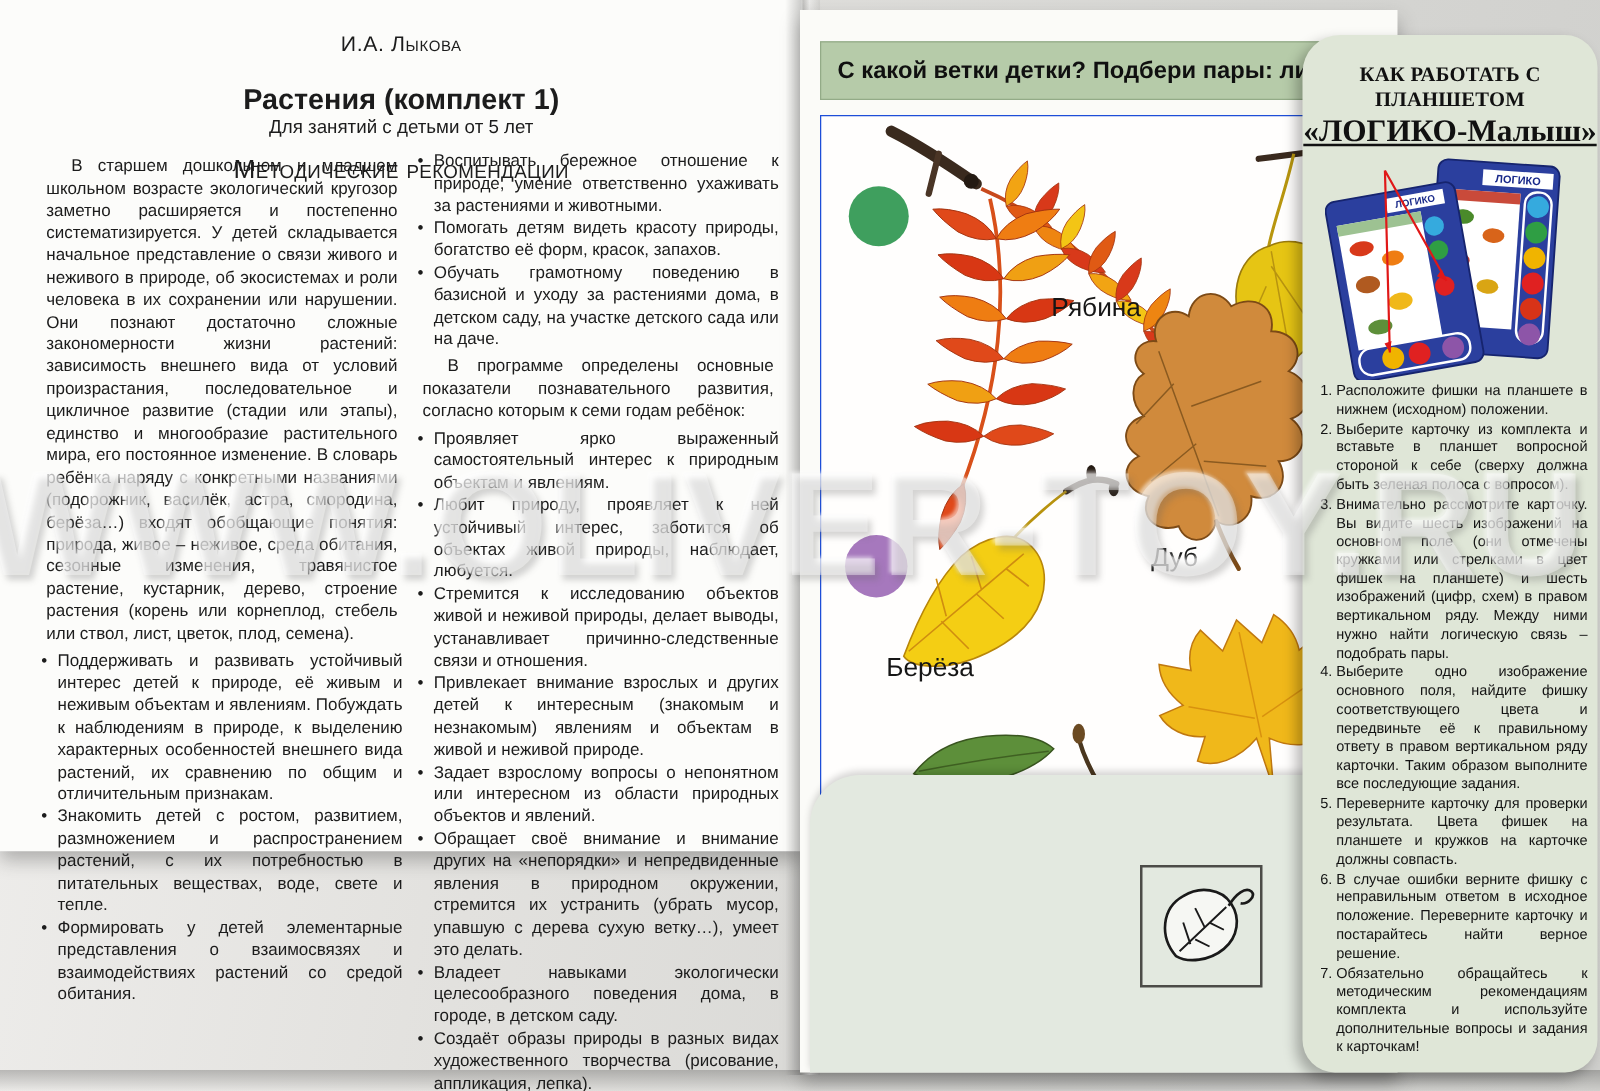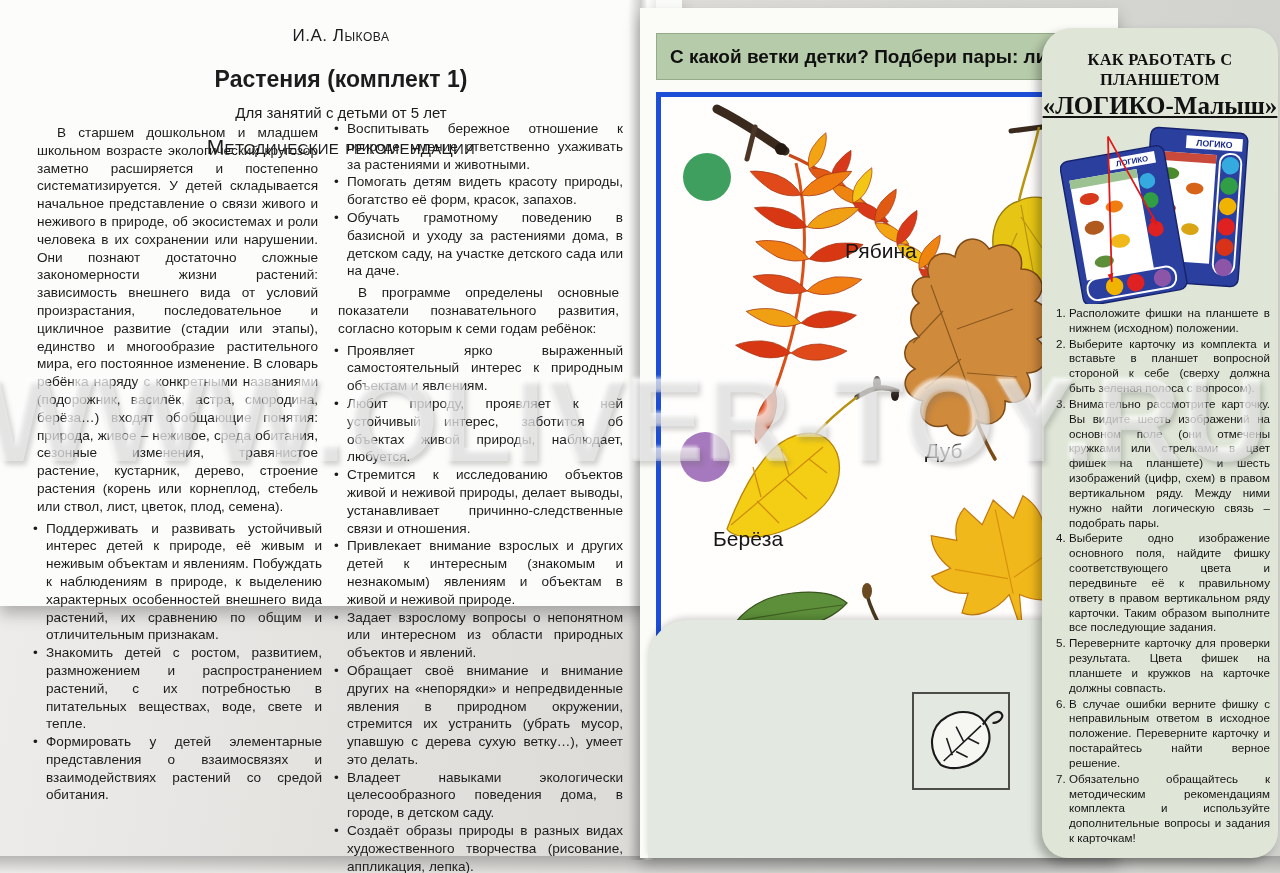--- a/index.html
+++ b/index.html
@@ -3,29 +3,28 @@
 <meta charset="utf-8">
 <style>
   html,body{margin:0;padding:0;}
   body{
     width:1280px;height:873px;position:relative;overflow:hidden;
     background:linear-gradient(100deg,#f0efed 0%,#e2e1de 35%,#d6d6d3 70%,#cfcfcc 100%);
     font-family:"Liberation Sans",sans-serif;color:#1c1c1c;
   }
   
   .left-page{
-    position:absolute;left:0;top:0;width:642px;height:606px;
+    position:absolute;left:0;top:0;width:642px;height:681px;
     background:#fcfcfa;z-index:1;
     box-shadow:0 8px 14px rgba(60,60,60,.35);
-    padding-left:40px;
   }
   .lp-header{position:absolute;top:26px;left:0;width:100%;text-align:center;}
   .lp-author{font-variant:small-caps;font-size:17px;letter-spacing:.5px;}
   .lp-title{font-size:23px;font-weight:bold;margin-top:20px;}
-  .lp-subtitle{font-size:15px;margin-top:11px;}
+  .lp-subtitle{font-size:15px;margin-top:0;}
   .lp-section{font-variant:small-caps;font-size:21px;margin-top:14px;letter-spacing:.3px;}
   .col{position:absolute;top:120px;width:289px;font-size:13.6px;line-height:1.31;text-align:justify;}
   .col1{left:33px;}
   .col2{left:334px;}
   .col p{margin:4px;text-indent:20px;}
   ul.blist{list-style:none;margin:0;padding:0;}
   ul.blist li{position:relative;padding-left:13px;text-align:justify;}
   ul.blist li::before{content:"\2022";position:absolute;left:0;top:0;}
   
   .gutter{position:absolute;left:628px;top:0;width:28px;height:860px;z-index:2;
@@ -34,21 +33,21 @@
   .right-page{position:absolute;left:640px;top:8px;width:478px;height:850px;background:#fbfbf8;z-index:2;
     box-shadow:0 8px 14px rgba(60,60,60,.35);}
   .banner{
     position:absolute;left:656px;top:33px;width:420px;height:47px;z-index:3;
     background:#b6cba9;border:1px solid #93ab87;box-sizing:border-box;
     display:flex;align-items:center;padding:0 13px;overflow:hidden;white-space:nowrap;
     font-size:19px;font-weight:bold;color:#101010;
   }
   .leaf-card{
     position:absolute;left:656px;top:92px;width:458px;height:562px;z-index:4;
-    background:#fffefd;border:5px solid #1d4ed8;box-sizing:border-box;overflow:hidden;
+    background:#fffefd;border:1px solid #1d4ed8;box-sizing:border-box;overflow:hidden;
   }
   .leaf-label{position:absolute;font-size:21px;color:#161616;}
   .lbl-rowan{left:184px;top:142px;}
   .lbl-oak{left:264px;top:342px;}
   .lbl-birch{left:52px;top:430px;}
   
   .flap{
     position:absolute;left:648px;top:620px;width:470px;height:238px;z-index:5;
     background:#e3e9e0;border-top-left-radius:40px;
     box-shadow:0 -3px 6px rgba(0,0,0,.16);

